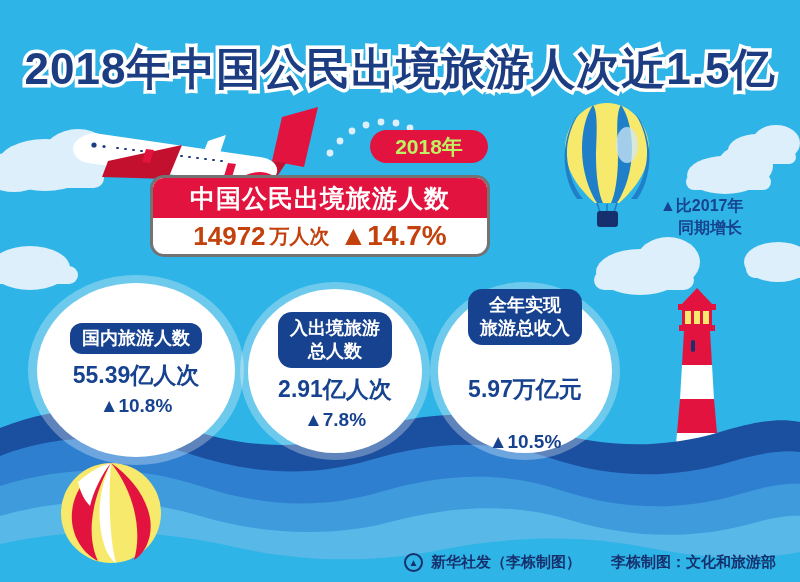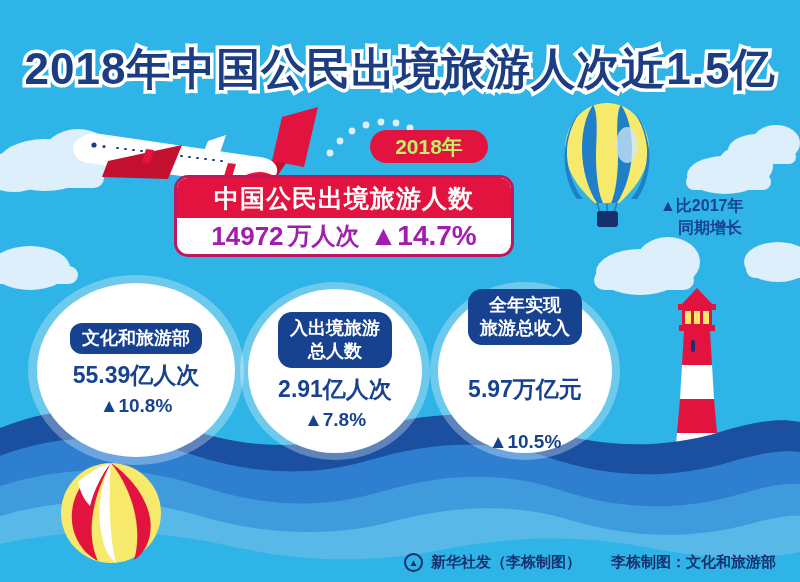--- a/index.html
+++ b/index.html
@@ -29,33 +29,33 @@
   .year-pill{
     position:absolute;left:370px;top:130px;width:118px;height:33px;
     background:#e2143f;border-radius:17px;
     display:flex;align-items:center;justify-content:center;
     color:#bef264;font-size:21px;font-weight:bold;
   }
 
   
   .main-card{
     position:absolute;left:150px;top:175px;width:340px;height:82px;
-    border-radius:14px;background:#fff;border:3px solid #be185d;
-    box-sizing:border-box;overflow:hidden;margin-left:24px;
+    border-radius:14px;background:#fff;border:3px solid #737373;
+    box-sizing:border-box;overflow:hidden;
   }
   .main-card-head{
     height:40px;background:#e2143f;border-radius:9px 9px 0 0;
     display:flex;align-items:center;justify-content:center;
     color:#fff;font-size:25px;font-weight:bold;letter-spacing:1px;
   }
   .main-card-body{
     height:36px;display:flex;align-items:center;justify-content:center;
-    color:#a21caf;font-size:26px;font-weight:bold;gap:4px;
-  }
-  .main-card-body .unit{font-size:24px;}
+    color:#c2410c;font-size:26px;font-weight:bold;gap:4px;
+  }
+  .main-card-body .unit{font-size:20px;}
   .main-card-body .delta{font-size:28px;margin-left:6px;text-align:right;}
 
   
   .annot{
     position:absolute;left:660px;top:195px;width:130px;
     color:#17428f;font-size:16px;font-weight:bold;line-height:22px;
   }
   .annot .l1{white-space:nowrap;}
   .annot .l2{margin-left:18px;white-space:nowrap;}
 
@@ -266,21 +266,21 @@
 
   <div class="annot">
     <div class="l1">▲比2017年</div>
     <div class="l2">同期增长</div>
   </div>
 
   <div class="stat" style="left:28px;top:275px;width:216px;height:190px;">
     <div class="halo" style="left:0;top:0;width:216px;height:190px;"></div>
     <div class="disc" style="left:9px;top:8px;width:198px;height:174px;">
       <div class="pill">
-        <div>文化和旅游部</div>
+        <div>国内旅游人数</div>
       </div>
       <div class="val">55.39亿人次</div>
       <div class="grow">▲10.8%</div>
     </div>
   </div>
 
   <div class="stat" style="left:240px;top:282px;width:190px;height:178px;">
     <div class="halo" style="left:0;top:0;width:190px;height:178px;"></div>
     <div class="disc" style="left:8px;top:7px;width:174px;height:164px;">
       <div class="pill two-line">

